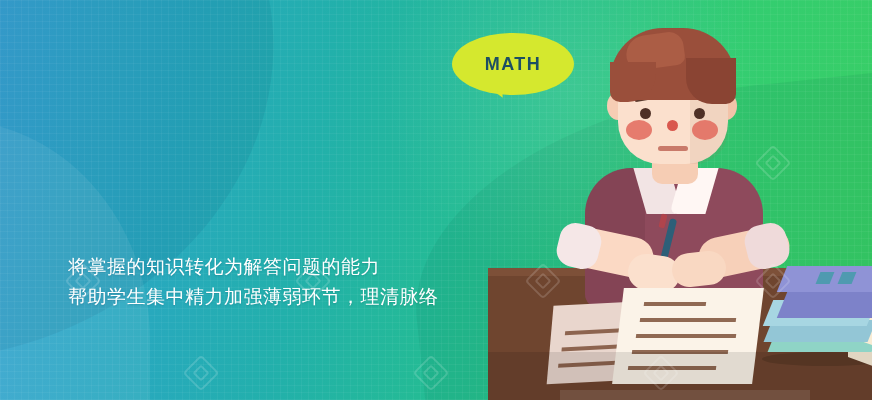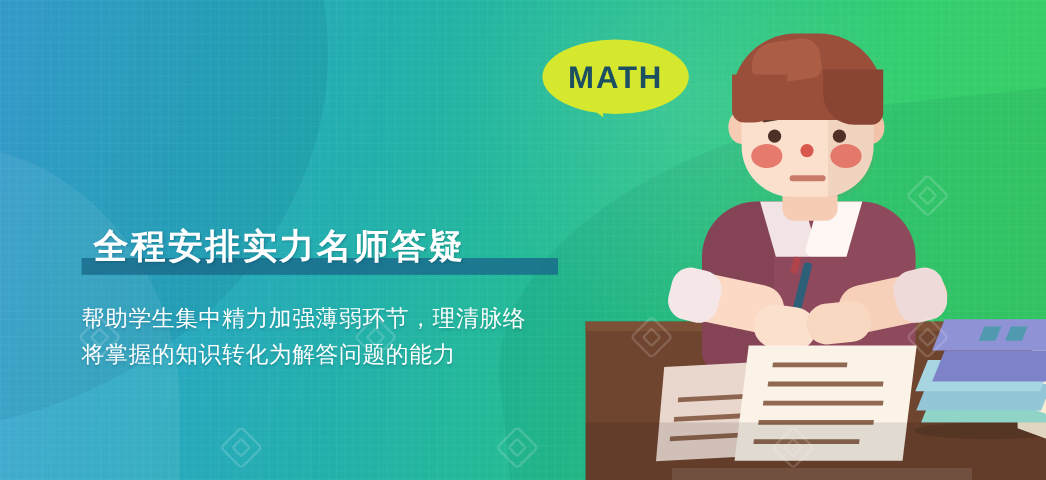--- a/index.html
+++ b/index.html
@@ -94,21 +94,21 @@
     position:absolute;left:14px;top:44px;
     width:0;height:0;
     border-left:10px solid transparent;
     border-right:26px solid #d5e82e;
     border-bottom:22px solid transparent;
     transform:rotate(-4deg);
   }
   .bubble-text{
     position:absolute;inset:0;
     display:flex;align-items:center;justify-content:center;
-    font-size:26px;font-weight:bold;color:#1d4f63;
+    font-size:18px;font-weight:bold;color:#1d4f63;
     letter-spacing:1.5px;
   }
 
   
   .illus{position:absolute;left:500px;top:0;width:372px;height:400px;}
 
   .desk{
     position:absolute;left:-12px;top:268px;
     width:396px;height:132px;
     background:#6f452f;
@@ -279,28 +279,24 @@
   <div class="bg-layer">
     <div class="bg-wave-left"></div>
     <div class="bg-wave-left2"></div>
     <div class="bg-wave-right"></div>
     <div class="bg-glow"></div>
     <div class="bg-grid"></div>
   </div>
 
   <div class="copy">
 
-    <div class="subtitle-wrap">
-      <div class="subtitle-bar"></div>
-      <div class="subtitle">全程安排实力名师答疑</div>
-    </div>
 
     <div class="body-lines">
+      <div class="body-line">将掌握的知识转化为解答问题的能力</div>
       <div class="body-line">帮助学生集中精力加强薄弱环节，理清脉络</div>
-      <div class="body-line">将掌握的知识转化为解答问题的能力</div>
     </div>
   </div>
 
   <div class="bubble">
     <div class="bubble-tail"></div>
     <div class="bubble-body"></div>
     <div class="bubble-text">MATH</div>
   </div>
 
   <div class="illus">

